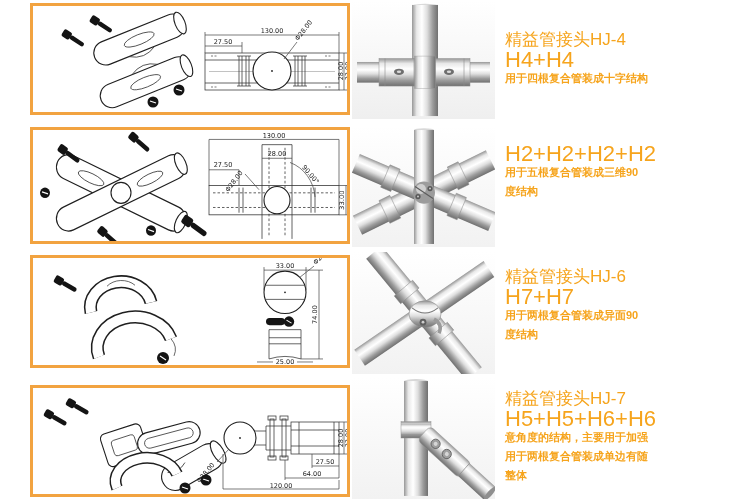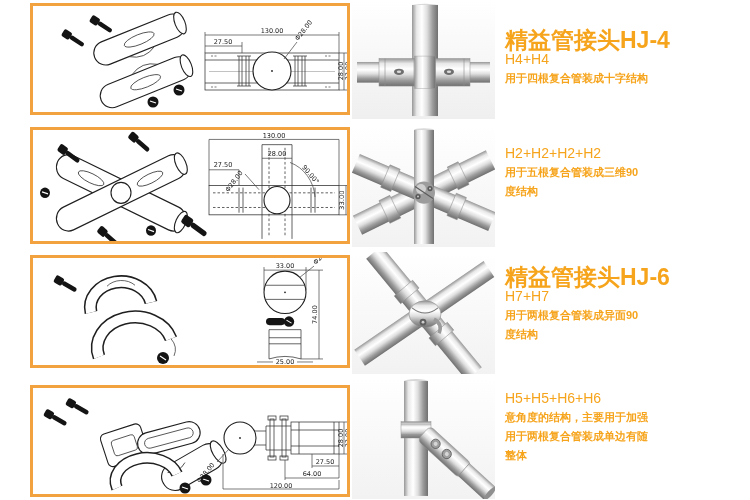--- a/index.html
+++ b/index.html
@@ -10,22 +10,22 @@
   .p2{top:127px;height:111px}
   .p3{top:255px;height:107px}
   .p4{top:385px;height:106px}
   .photo{position:absolute;left:352px;width:143px}
   .ph1{top:1px;height:118px}
   .ph2{top:126px;height:121px}
   .ph3{top:252px;height:122px}
   .ph4{top:377px;height:122px}
   .text{position:absolute;left:505px;width:232px;color:var(--ot,#F6A41C)}
   .t1{top:30px}.t2{top:144px}.t3{top:267px}.t4{top:389px}
-  .title{font-size:23px;font-weight:bold;line-height:20px;white-space:nowrap}
-  .code{font-size:14px;font-weight:400;line-height:19px}
+  .title{font-size:17px;font-weight:normal;line-height:20px;white-space:nowrap}
+  .code{font-size:22px;font-weight:400;line-height:19px}
   .desc{font-size:11px;font-weight:bold;line-height:19px;white-space:nowrap}
   svg{display:block}
   .dim{font-size:6.5px;fill:#1c1c1c;font-family:"DejaVu Sans",sans-serif;stroke:none;font-weight:400}
   .dl{stroke:#444;stroke-width:.7;fill:none}
   .dr{stroke:#1f1f1f;stroke-width:1.1;fill:#fff}
   .thin{stroke:#333;stroke-width:.75;fill:none}
   .dk{fill:#141414;stroke:none}
 </style>
 </head>
 <body>
@@ -409,17 +409,18 @@
     <circle cx="101" cy="60.5" r="4.6" fill="#9f9f9f" stroke="#5a5a5a" stroke-width=".8"></circle>
         <circle cx="101" cy="60.5" r="2" fill="#d6d6d6"></circle>
     <rect x="124" y="52" width="36" height="17" fill="url(#p4y)"></rect>
     <line x1="124" y1="52" x2="124" y2="69" stroke="#8a8a8a" stroke-width=".7"></line>
     <ellipse cx="159" cy="60.5" rx="2.5" ry="8.5" fill="#8f8f8f"></ellipse>
   </g>
 </svg>
 </div>
 
 <div class="text t4">
+  <div class="title">精益管接头HJ-7</div>
   <div class="code">H5+H5+H6+H6</div>
   <div class="desc">意角度的结构，主要用于加强</div>
   <div class="desc">用于两根复合管装成单边有随</div>
   <div class="desc">整体</div>
 </div>
 
 </body></html>

